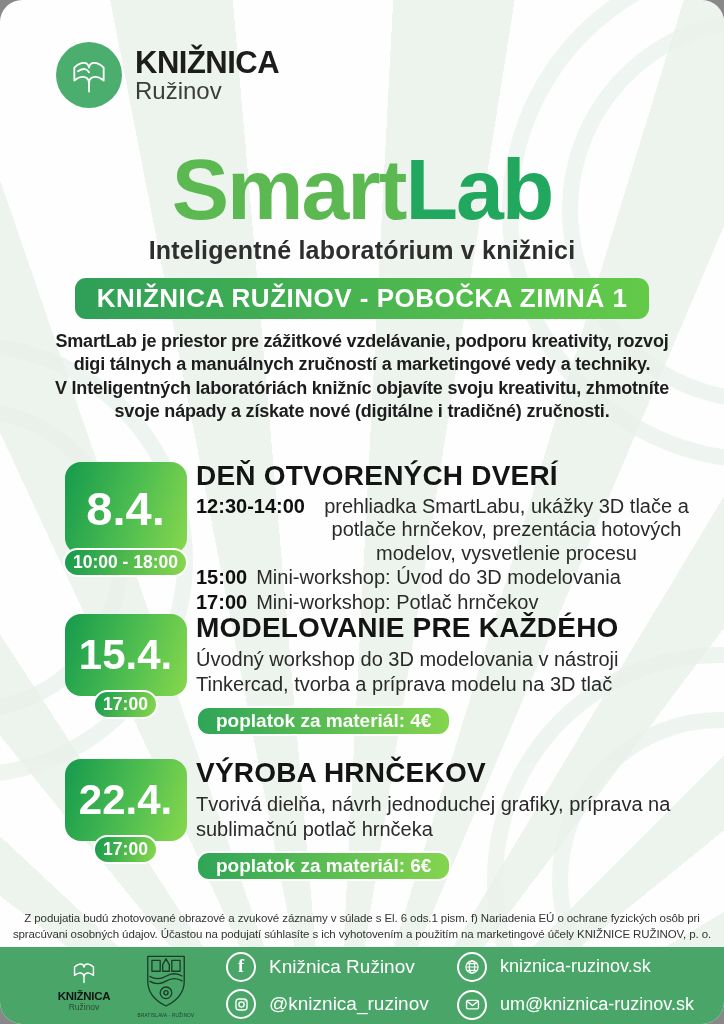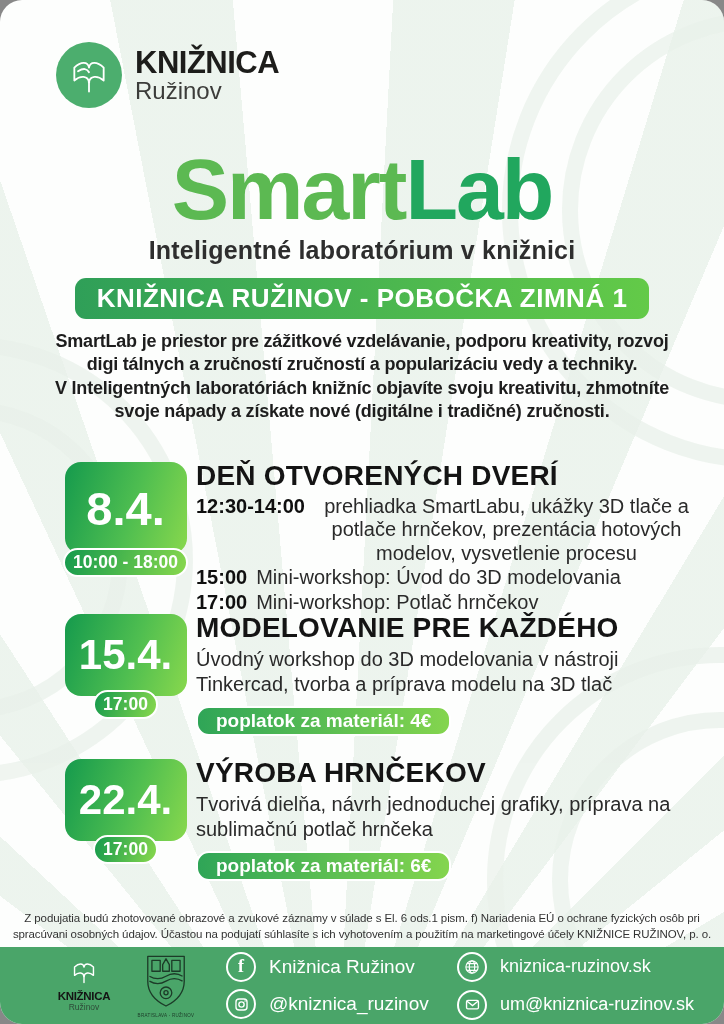--- a/index.html
+++ b/index.html
@@ -132,21 +132,21 @@
   </div>
 
   <div class="hero">
     <div class="hero-title"><span class="t-smart">Smart</span><span class="t-lab">Lab</span></div>
     <div class="hero-sub">Inteligentné laboratórium v knižnici</div>
     <div><span class="banner">KNIŽNICA RUŽINOV - POBOČKA ZIMNÁ 1</span></div>
   </div>
 
   <div class="intro">
     <div>SmartLab je priestor pre zážitkové vzdelávanie, podporu kreativity, rozvoj</div>
-    <div>digi tálnych a zručností zručností a popularizáciu vedy a techniky.</div>
+    <div>digi tálnych a manuálnych zručností a marketingové vedy a techniky.</div>
     <div>V Inteligentných laboratóriách knižníc objavíte svoju kreativitu, zhmotníte</div>
     <div>svoje nápady a získate nové (digitálne i tradičné) zručnosti.</div>
   </div>
 
   <div class="event ev1">
     <div class="badge-col">
       <div class="date-badge">8.4.</div>
       <span class="time-pill">10:00 - 18:00</span>
     </div>
     <div class="content">

